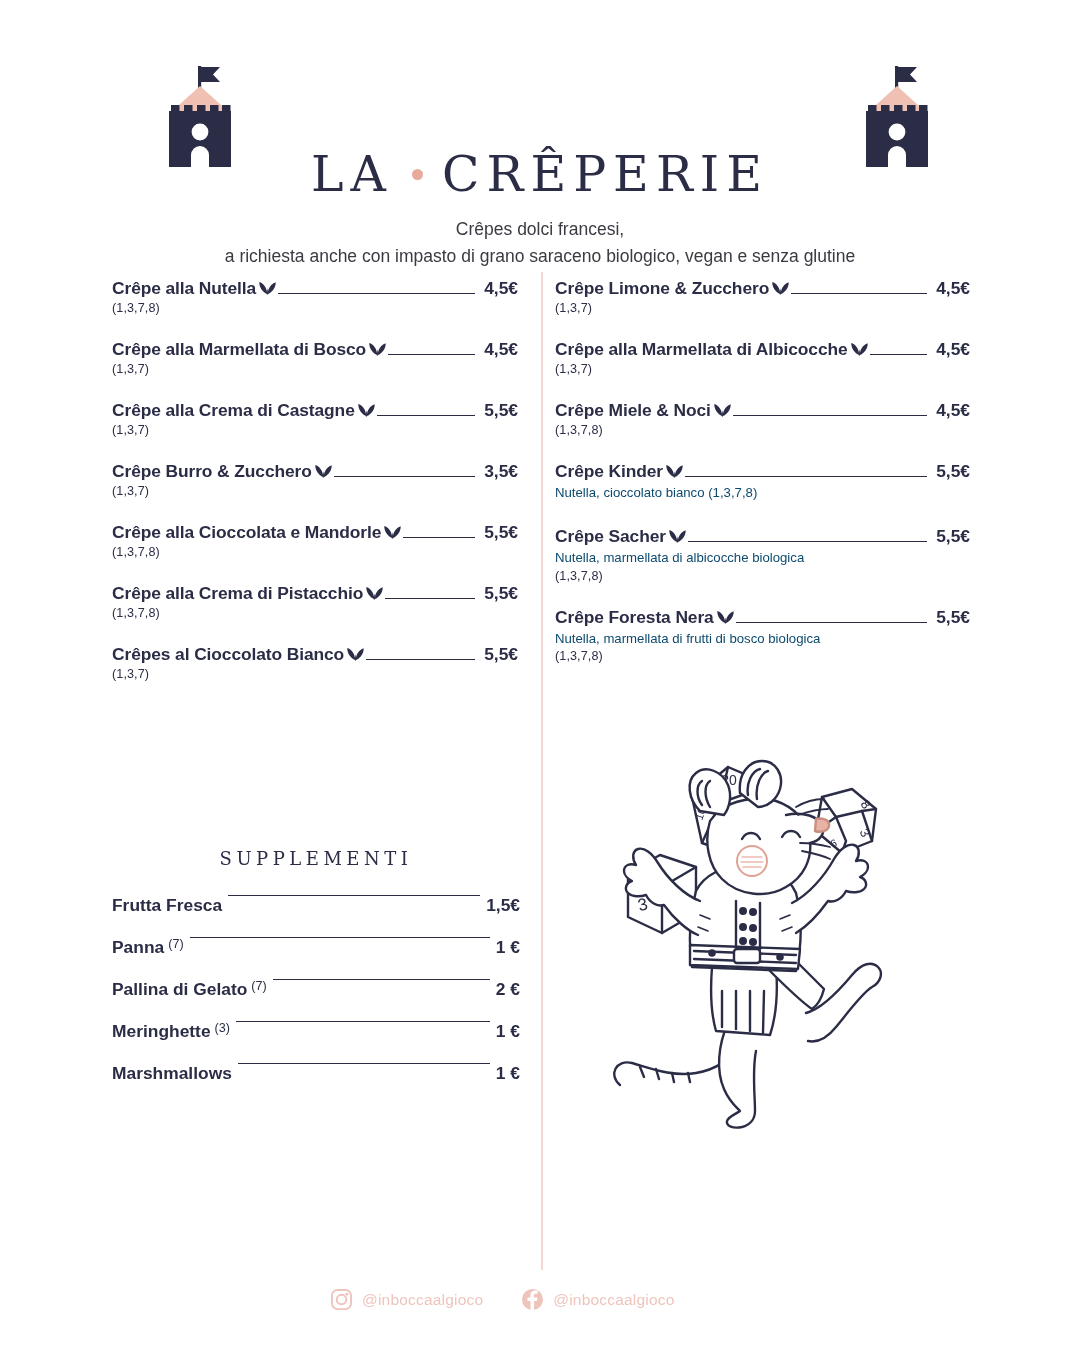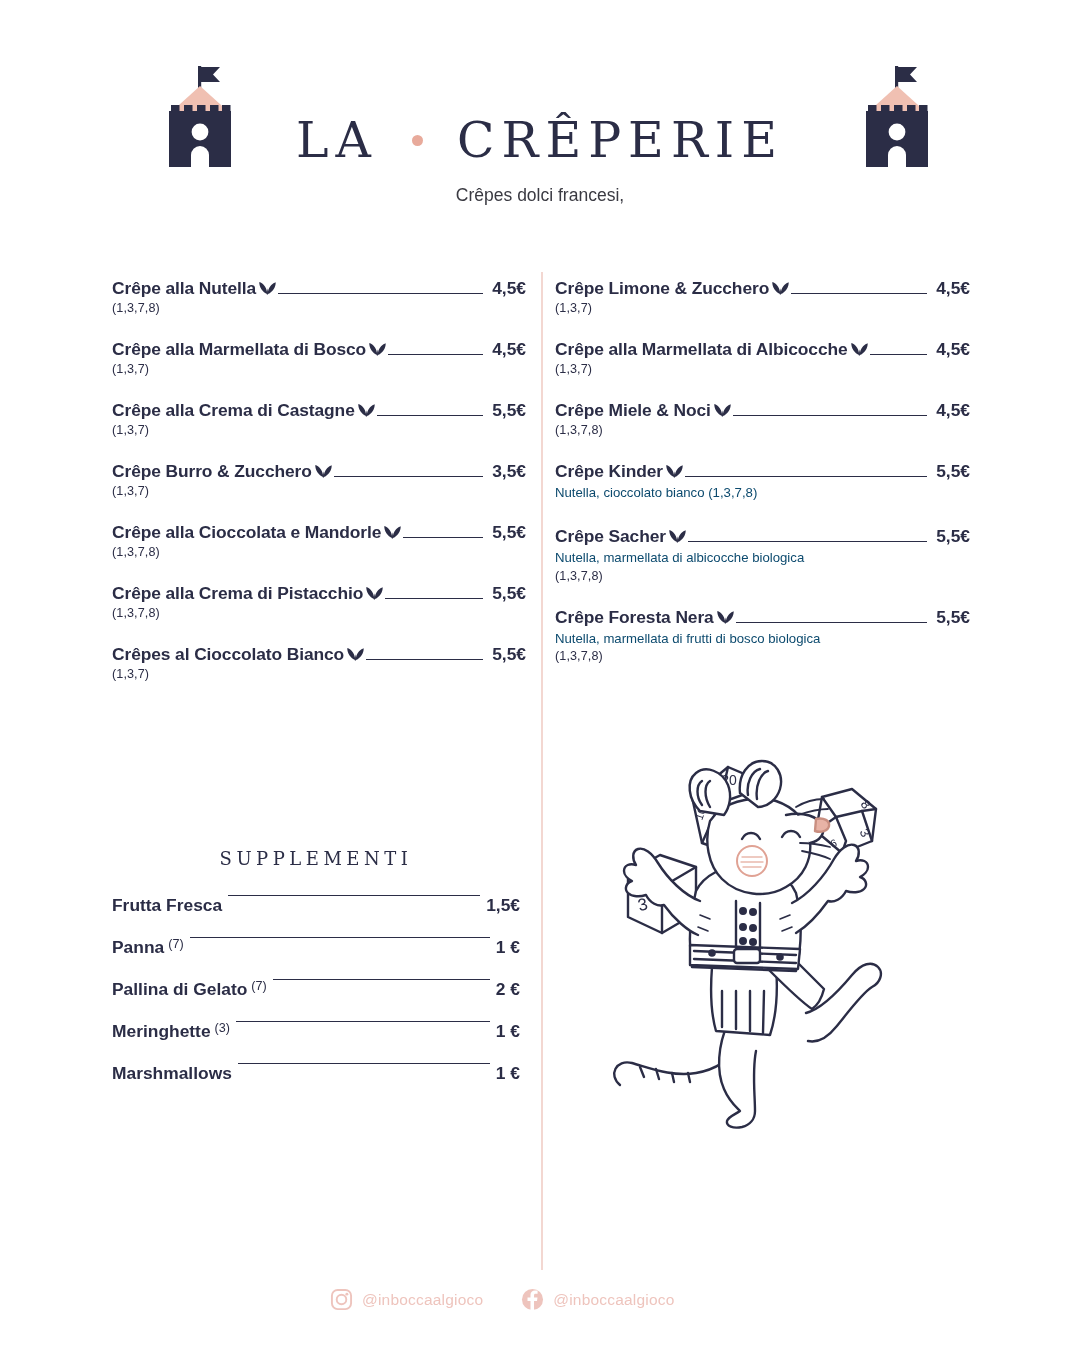--- a/index.html
+++ b/index.html
@@ -23,25 +23,25 @@
   .tower.left  { left: 158px; }
   .tower.right { left: 855px; }
 
   .brand-title {
     font-family: "DejaVu Serif", serif;
     font-size: 49px;
     letter-spacing: 7px;
     color: #2b2d46;
     font-weight: 400;
     line-height: 1;
-    margin-top: 54px;
+    margin-top: 88px;
     display: flex;
     justify-content: center;
     align-items: center;
-    gap: 32px;
+    gap: 17px;
   }
   .brand-dot {
     width: 11px; height: 11px; border-radius: 50%;
     background: #e8aa9b; display: inline-block;
     margin: 0 2px;
   }
 
   .subtitle {
     margin-top: 17px;
     font-size: 17.5px;
@@ -62,21 +62,21 @@
 
   
   .columns {
     position: absolute;
     top: 278px;
     left: 0;
     width: 1080px;
     display: flex;
   }
   .col { width: 540px; }
-  .col.left  { padding-left: 112px;  padding-right: 14px; }
+  .col.left  { padding-left: 112px;  padding-right: 22px; }
   .col.right { padding-left: 15px;   padding-right: 110px; }
 
   .item { margin-bottom: 24px; }
   .item:last-child { margin-bottom: 0; }
 
   .item-line {
     display: flex;
     align-items: baseline;
     width: 100%;
   }
@@ -252,20 +252,21 @@
     </div>
 
     <div class="brand-title">
       <span>LA</span>
       <span class="brand-dot"></span>
       <span>CRÊPERIE</span>
     </div>
 
     <div class="subtitle">
       <div>Crêpes dolci francesi,</div>
+      <div>a richiesta anche con impasto di grano saraceno biologico, vegan e senza glutine</div>
     </div>
   </div>
 
   <div class="v-divider"></div>
 
   <div class="columns">
     <div class="col left" id="col-left">
         <div class="item">
           <div class="item-line">
             <span class="item-name">Crêpe alla Nutella</span>

